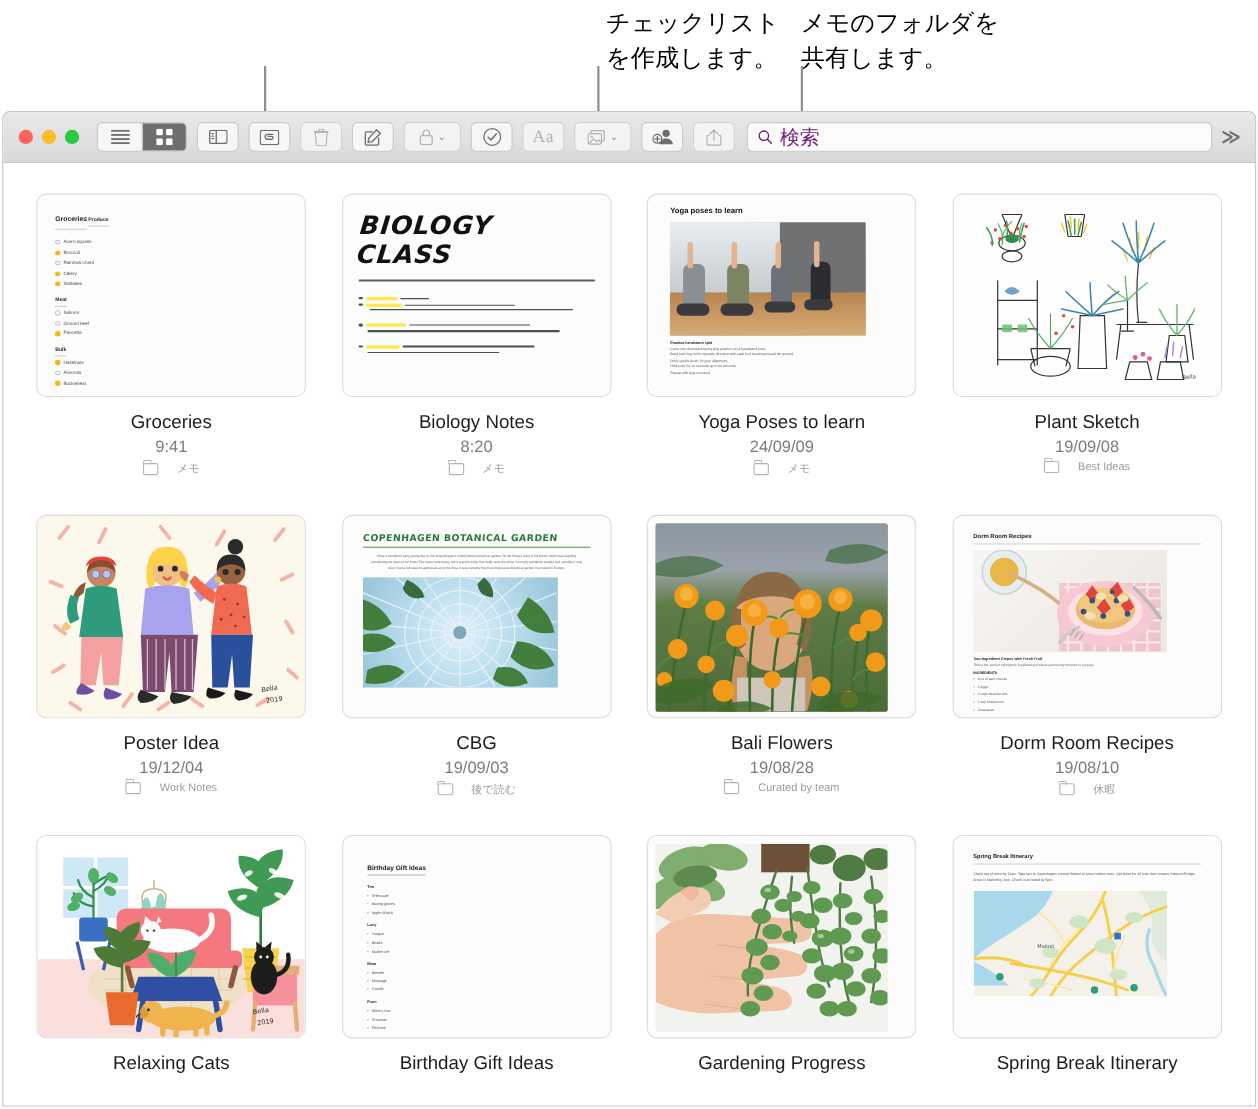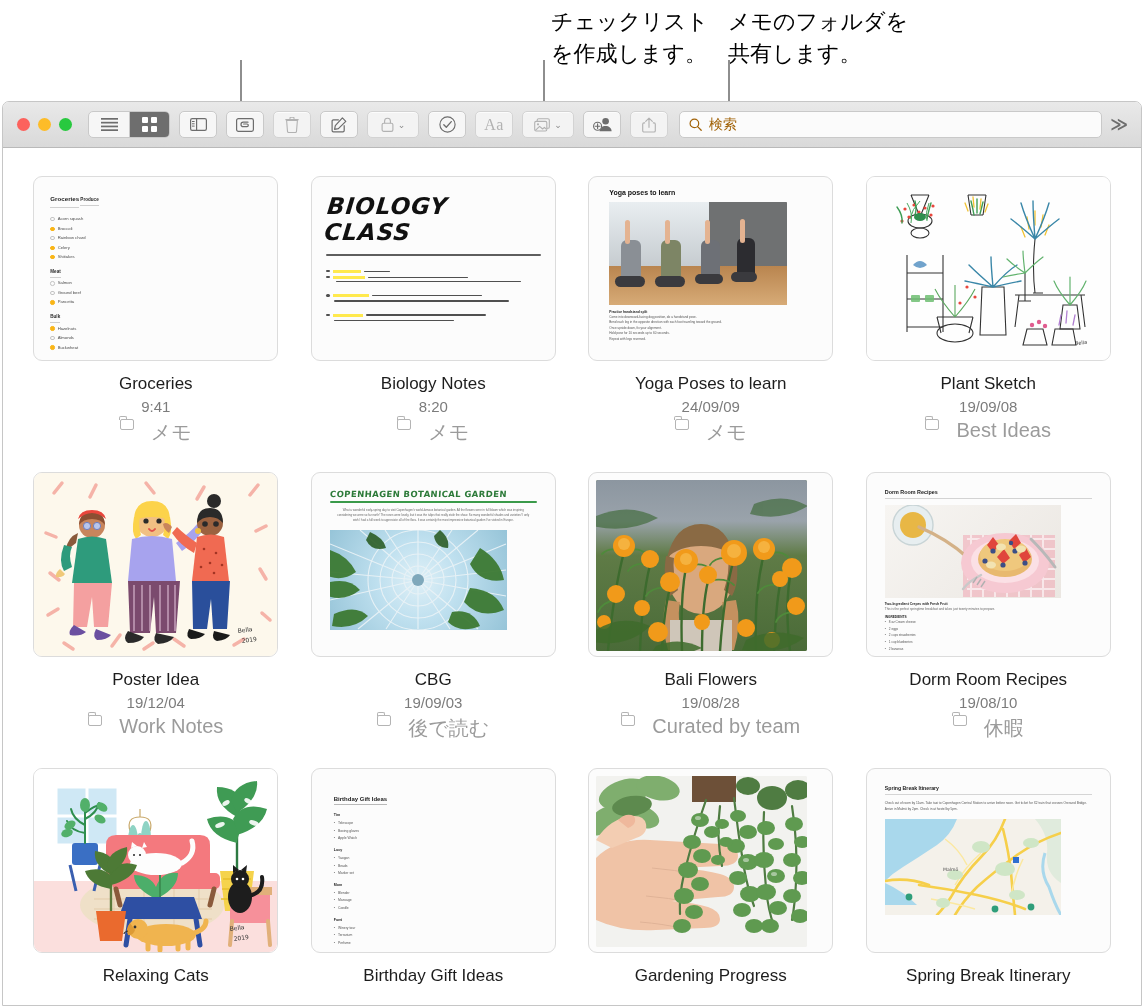--- a/index.html
+++ b/index.html
@@ -96,22 +96,22 @@
   .search {
     flex: 1;
     height: 27px;
     background: #fbfbfb;
     border: 1px solid #c9c9c9;
     border-radius: 5px;
     display: flex; align-items: center;
     padding: 0 9px;
     margin-left: 2px;
     margin-right: 8px;
-    color: #a16207;
-    font-size: 14px;
+    color: #701a75;
+    font-size: 18px;
     gap: 7px;
   }
   .chevrons { color: #6d6d6d; font-size: 17px; font-weight: 600; padding-right: 4px; letter-spacing: -1px;}
 
   
   .gallery {
     padding: 28px 14px 0 14px;
     display: grid;
     grid-template-columns: repeat(4, 1fr);
     row-gap: 6px;
@@ -129,22 +129,22 @@
     position: relative;
   }
   .note-title {
     margin-top: 13px;
     font-size: 17px;
     color: #1d1d1d;
     text-align: center;
   }
   .note-date { margin-top: 4px; font-size: 15px; color: #7c7c7c; }
   .note-folder {
-    margin-top: 4px; font-size: 20px; color: #9b9b9b;
-    display: flex; gap: 17px;
+    margin-top: 4px; font-size: 10px; color: #9b9b9b;
+    display: flex; align-items: center; gap: 17px;
   }
   .folder-ic {
     width: 14px; height: 11px;
     border: 1.3px solid #b4b4b4;
     border-radius: 2px;
     position: relative;
   }
   .folder-ic:before {
     content: ""; position: absolute; left: -1.3px; top: -3.6px;
     width: 6px; height: 3px;

